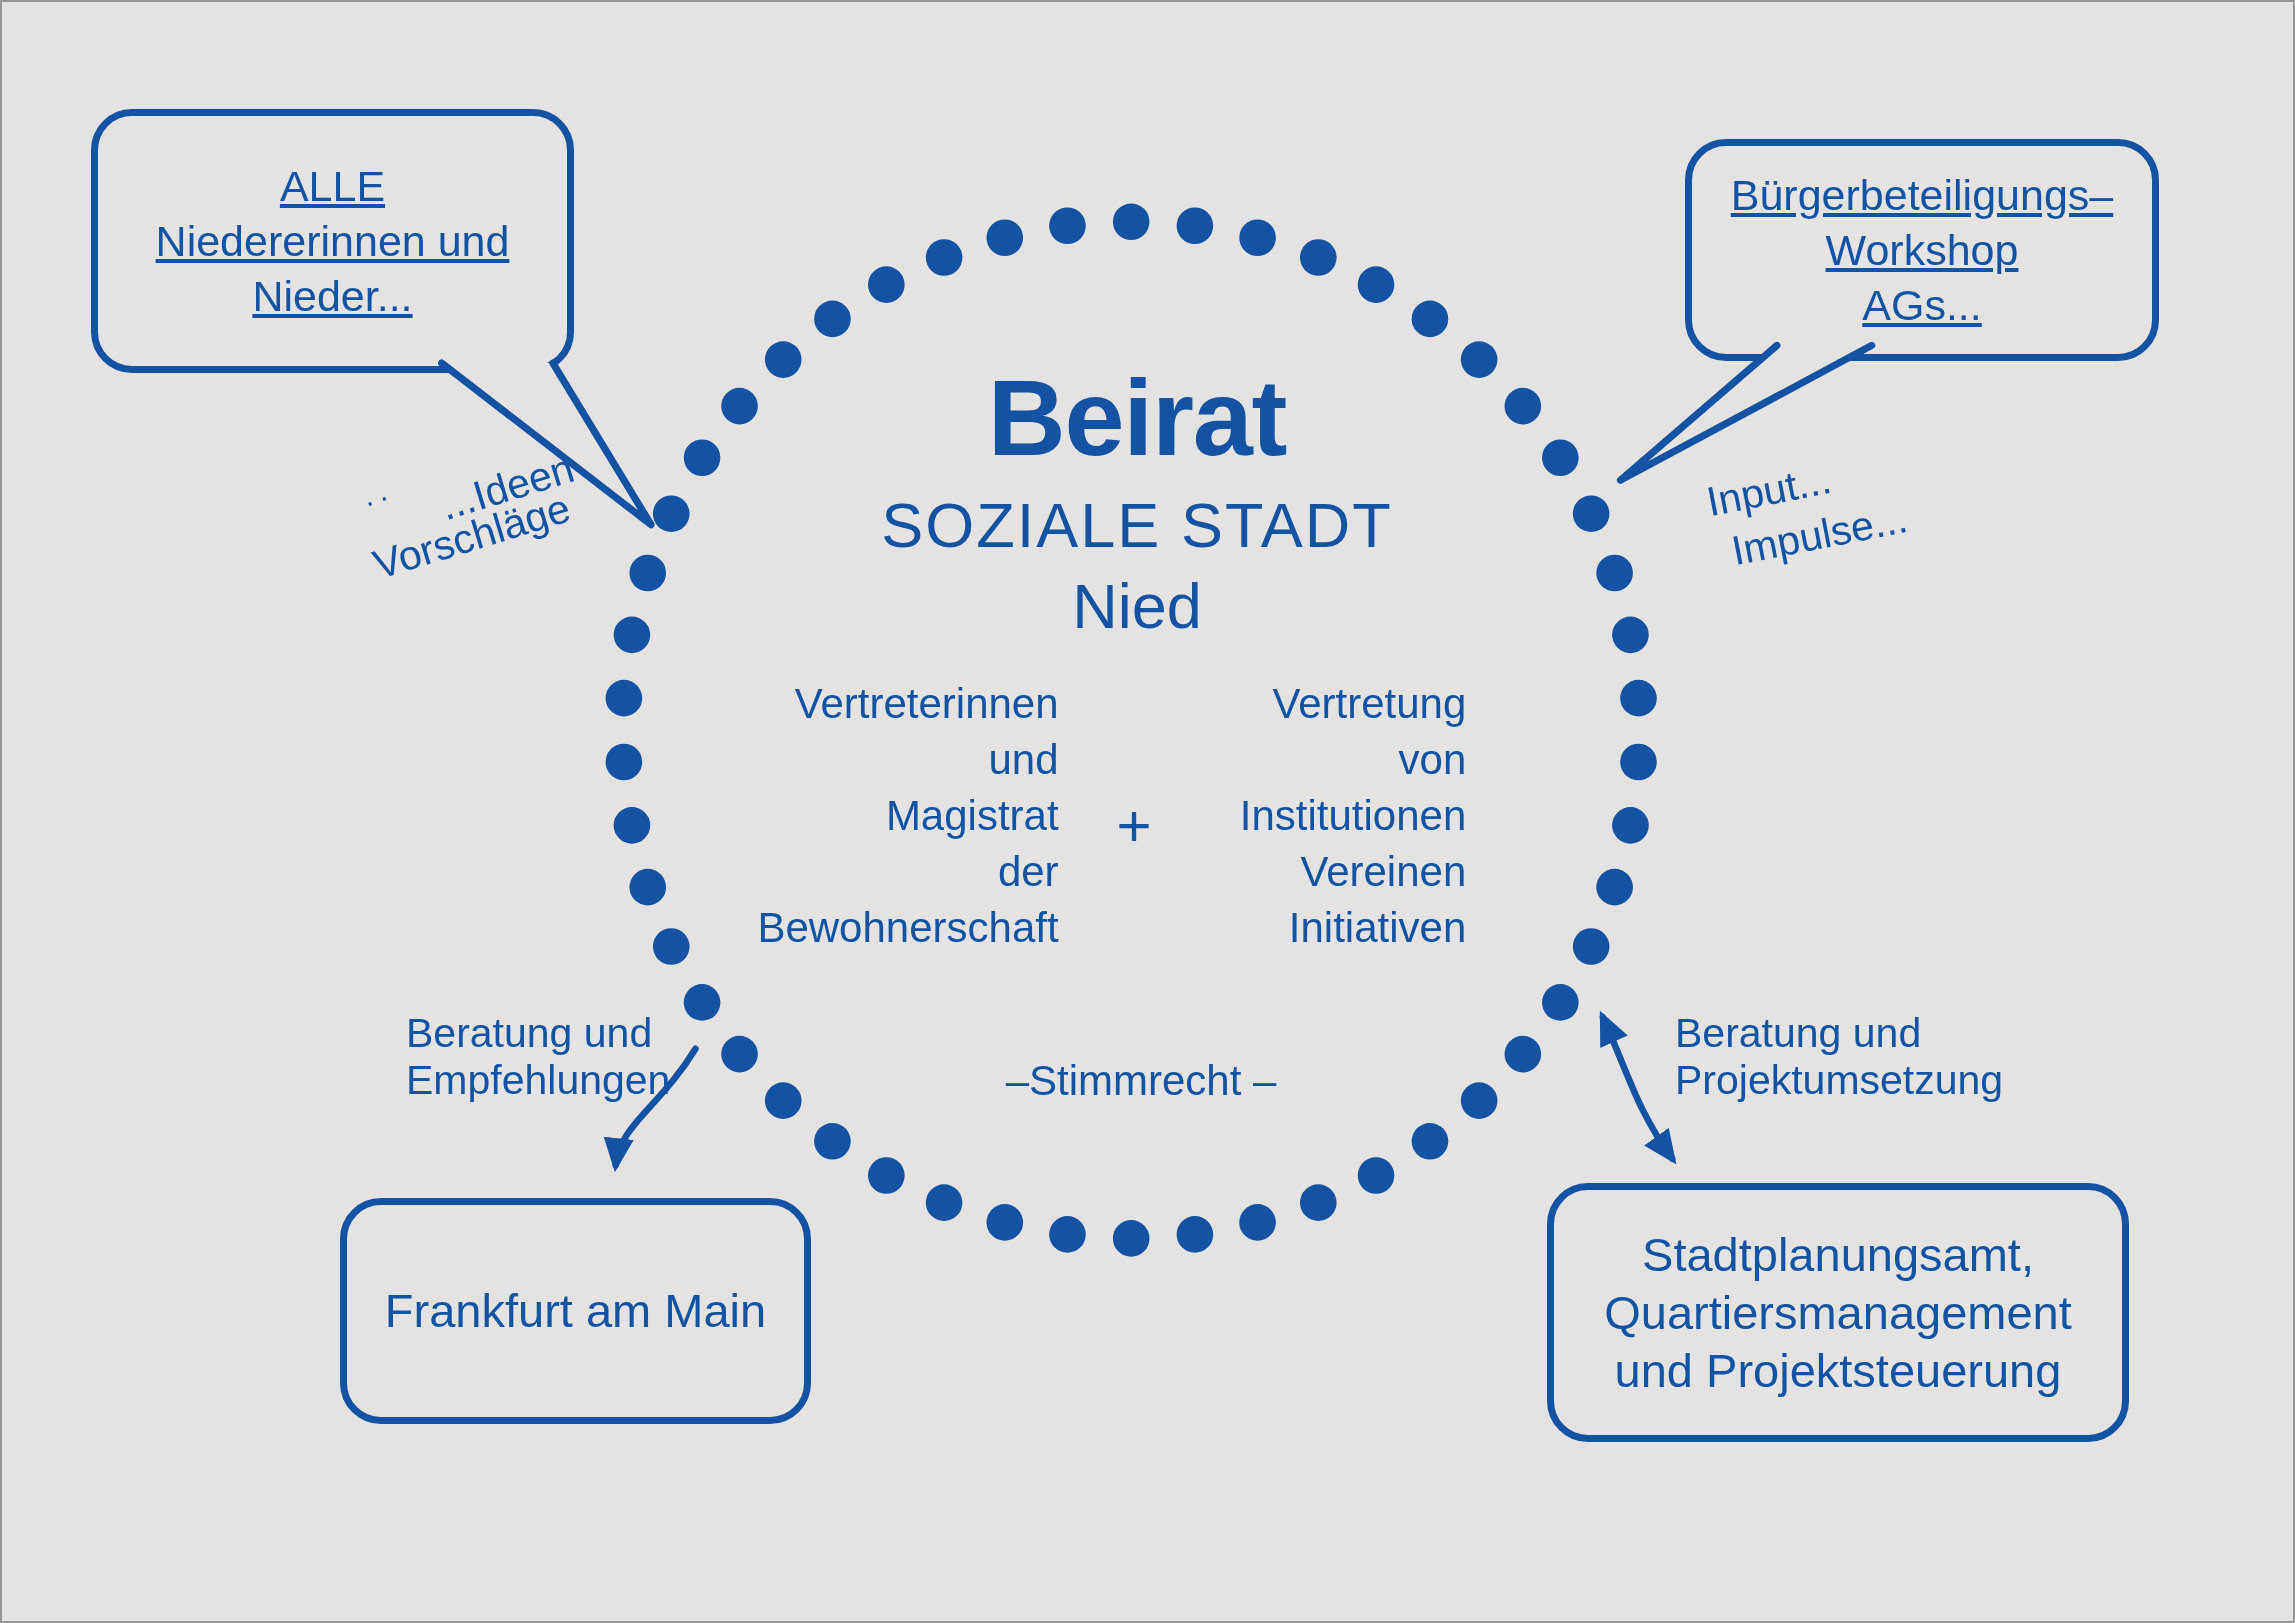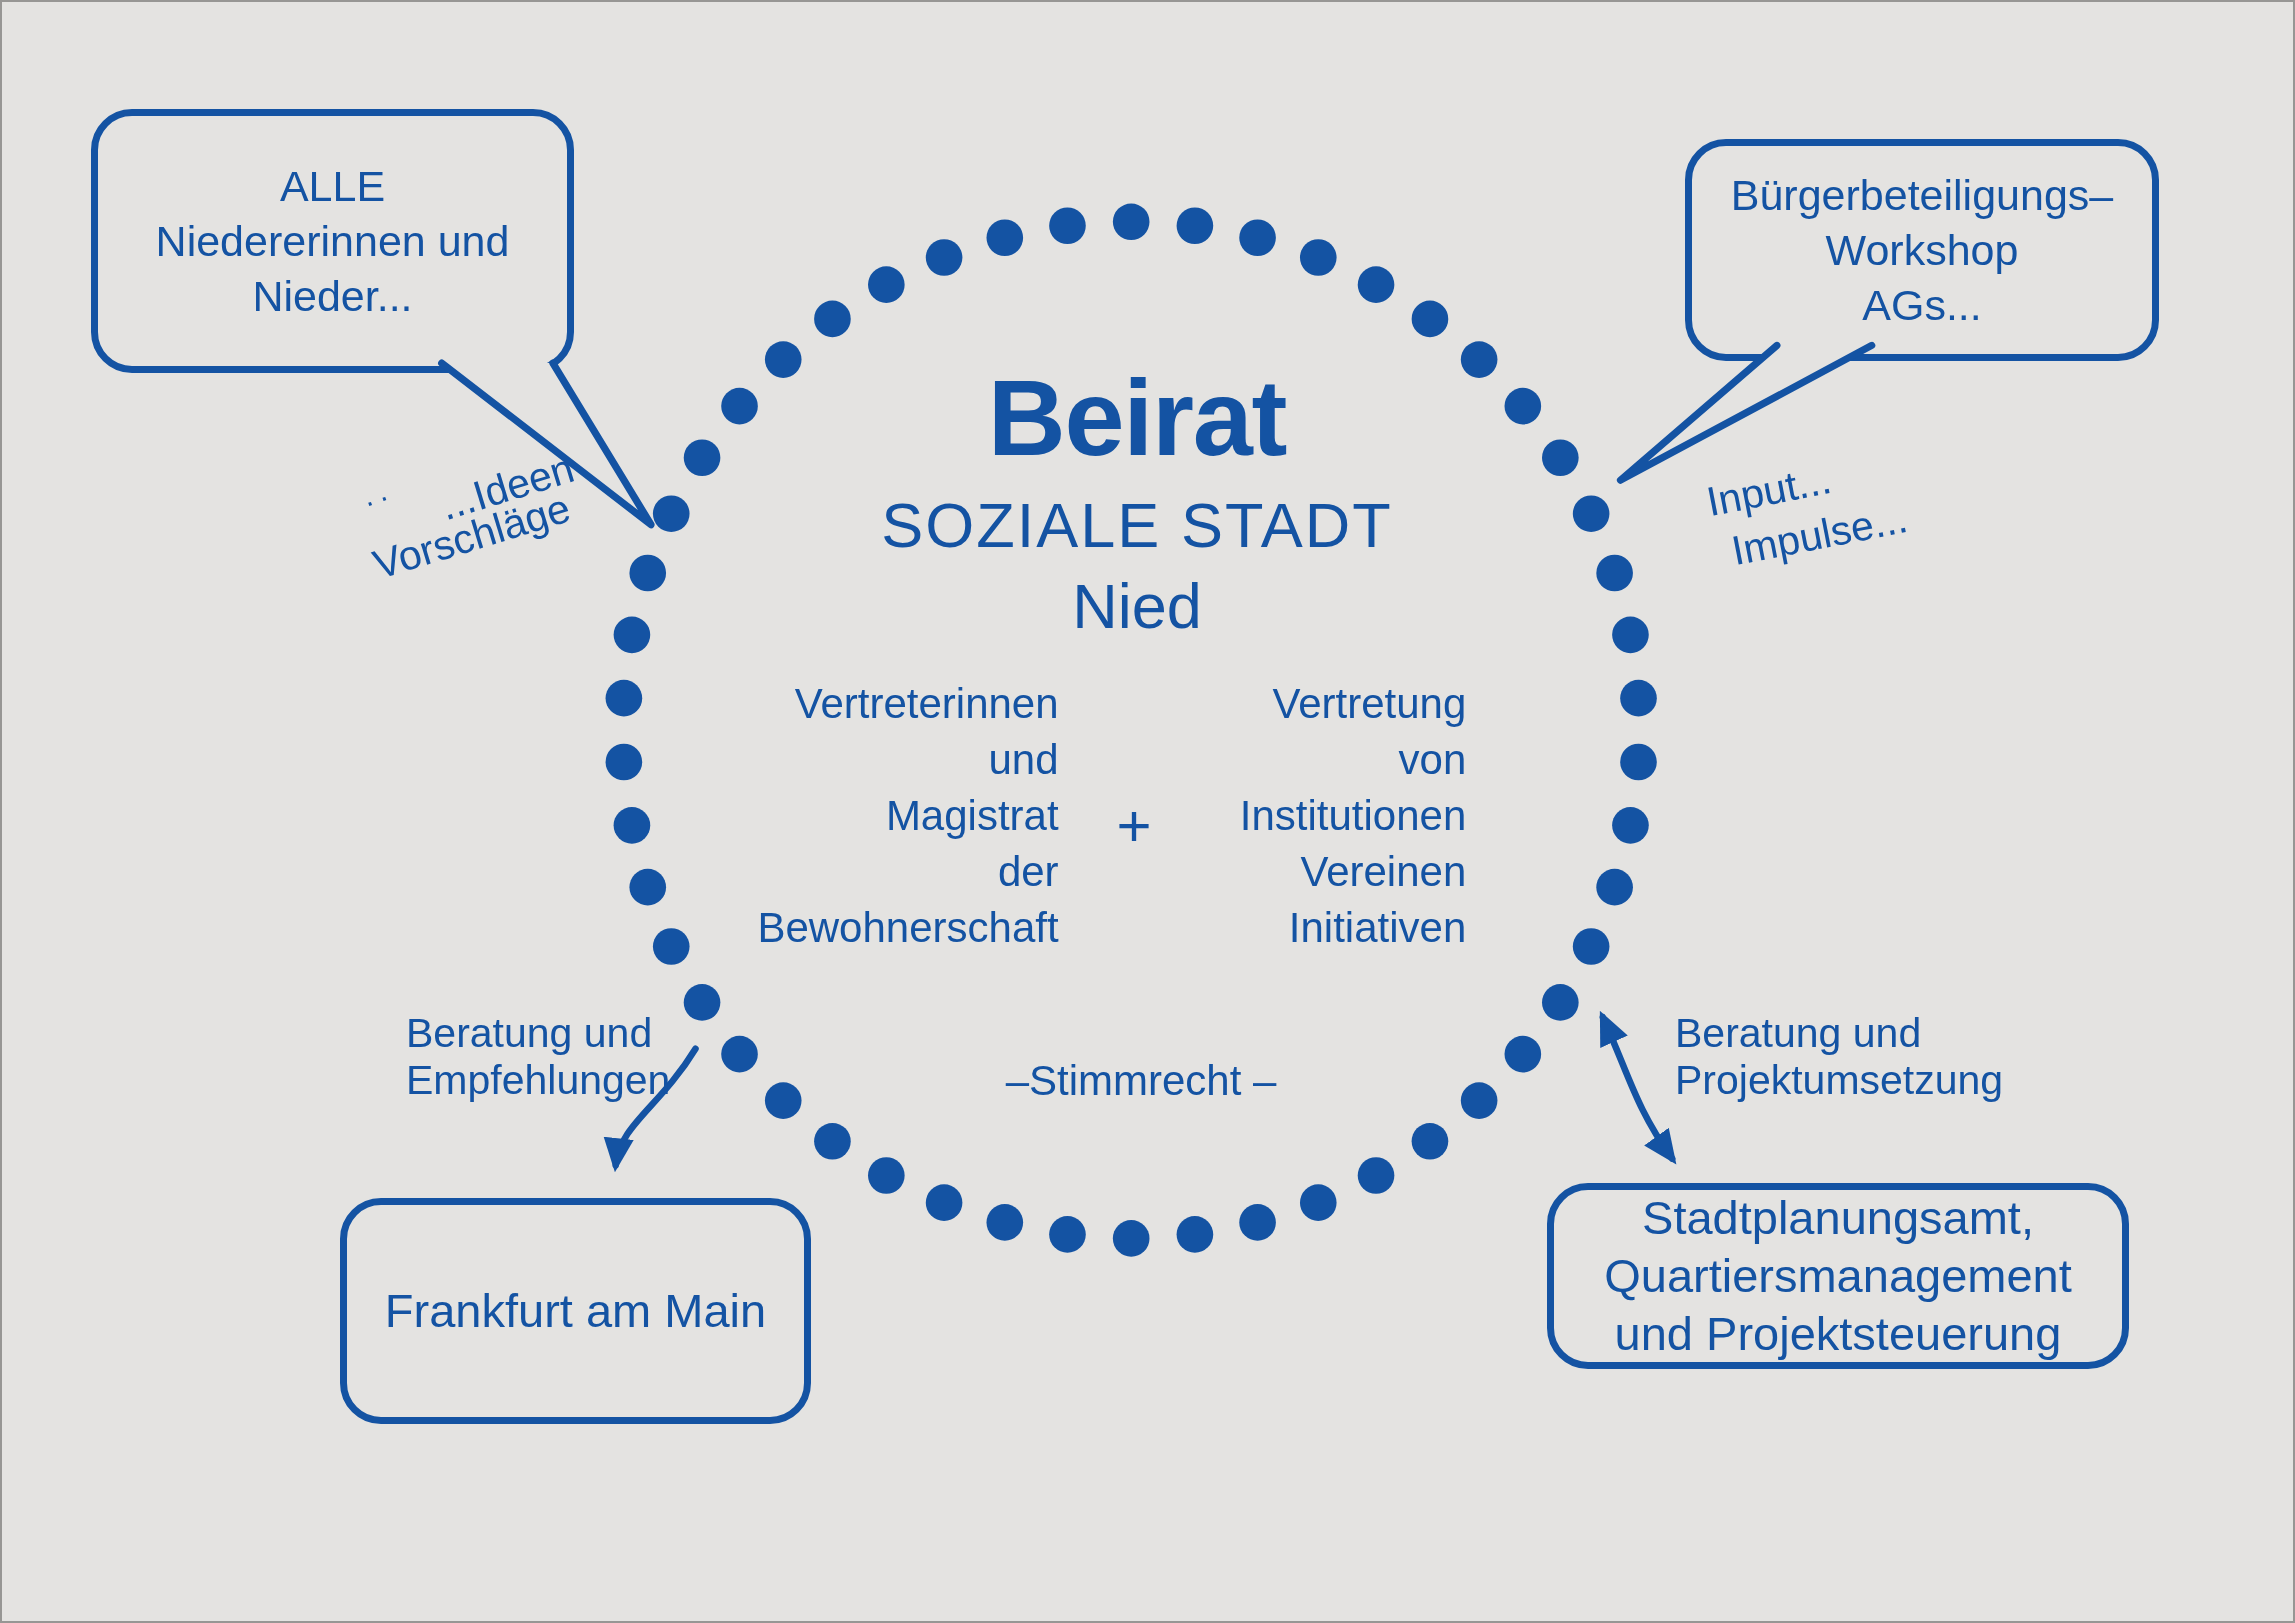--- a/index.html
+++ b/index.html
@@ -42,21 +42,21 @@
     border:7.2px solid var(--blue);
     border-radius:41px;
     background:var(--bg);
     display:flex;
     flex-direction:column;
     align-items:center;
     justify-content:center;
     text-align:center;
     z-index:1;
   }
-  .bubble-line{font-size:43px;line-height:55px;white-space:nowrap;}
+  .bubble-line{font-size:43px;line-height:55px;white-space:nowrap;text-decoration:underline;}
   .box-line{font-size:47px;line-height:58px;white-space:nowrap;}
   .ann{
     position:absolute;
     font-size:41px;
     white-space:nowrap;
     transform-origin:left top;
     z-index:6;
   }
   .leader-dots{
     position:absolute;
@@ -129,21 +129,21 @@
   <div class="bubble" style="left:1683px;top:137px;width:474px;height:222px;">
     <div class="bubble-line">Bürgerbeteiligungs–</div>
     <div class="bubble-line">Workshop</div>
     <div class="bubble-line">AGs...</div>
   </div>
 
   <div class="box" style="left:338px;top:1196px;width:471px;height:226px;">
     <div class="box-line">Frankfurt am Main</div>
   </div>
 
-  <div class="box" style="left:1545px;top:1181px;width:582px;height:186px;">
+  <div class="box" style="left:1545px;top:1181px;width:582px;height:259px;">
     <div class="box-line">Stadtplanungsamt,</div>
     <div class="box-line">Quartiersmanagement</div>
     <div class="box-line">und Projektsteuerung</div>
   </div>
 
   <div class="leader-dots" style="left:357px;top:486px;transform:rotate(-20deg);">··</div>
   <div class="ann" style="left:433px;top:483px;transform:rotate(-17deg);">...Ideen</div>
   <div class="ann" style="left:366px;top:542px;transform:rotate(-17deg);">Vorschläge</div>
 
   <div class="ann" style="left:1701px;top:478px;transform:rotate(-11deg);">Input...</div>

